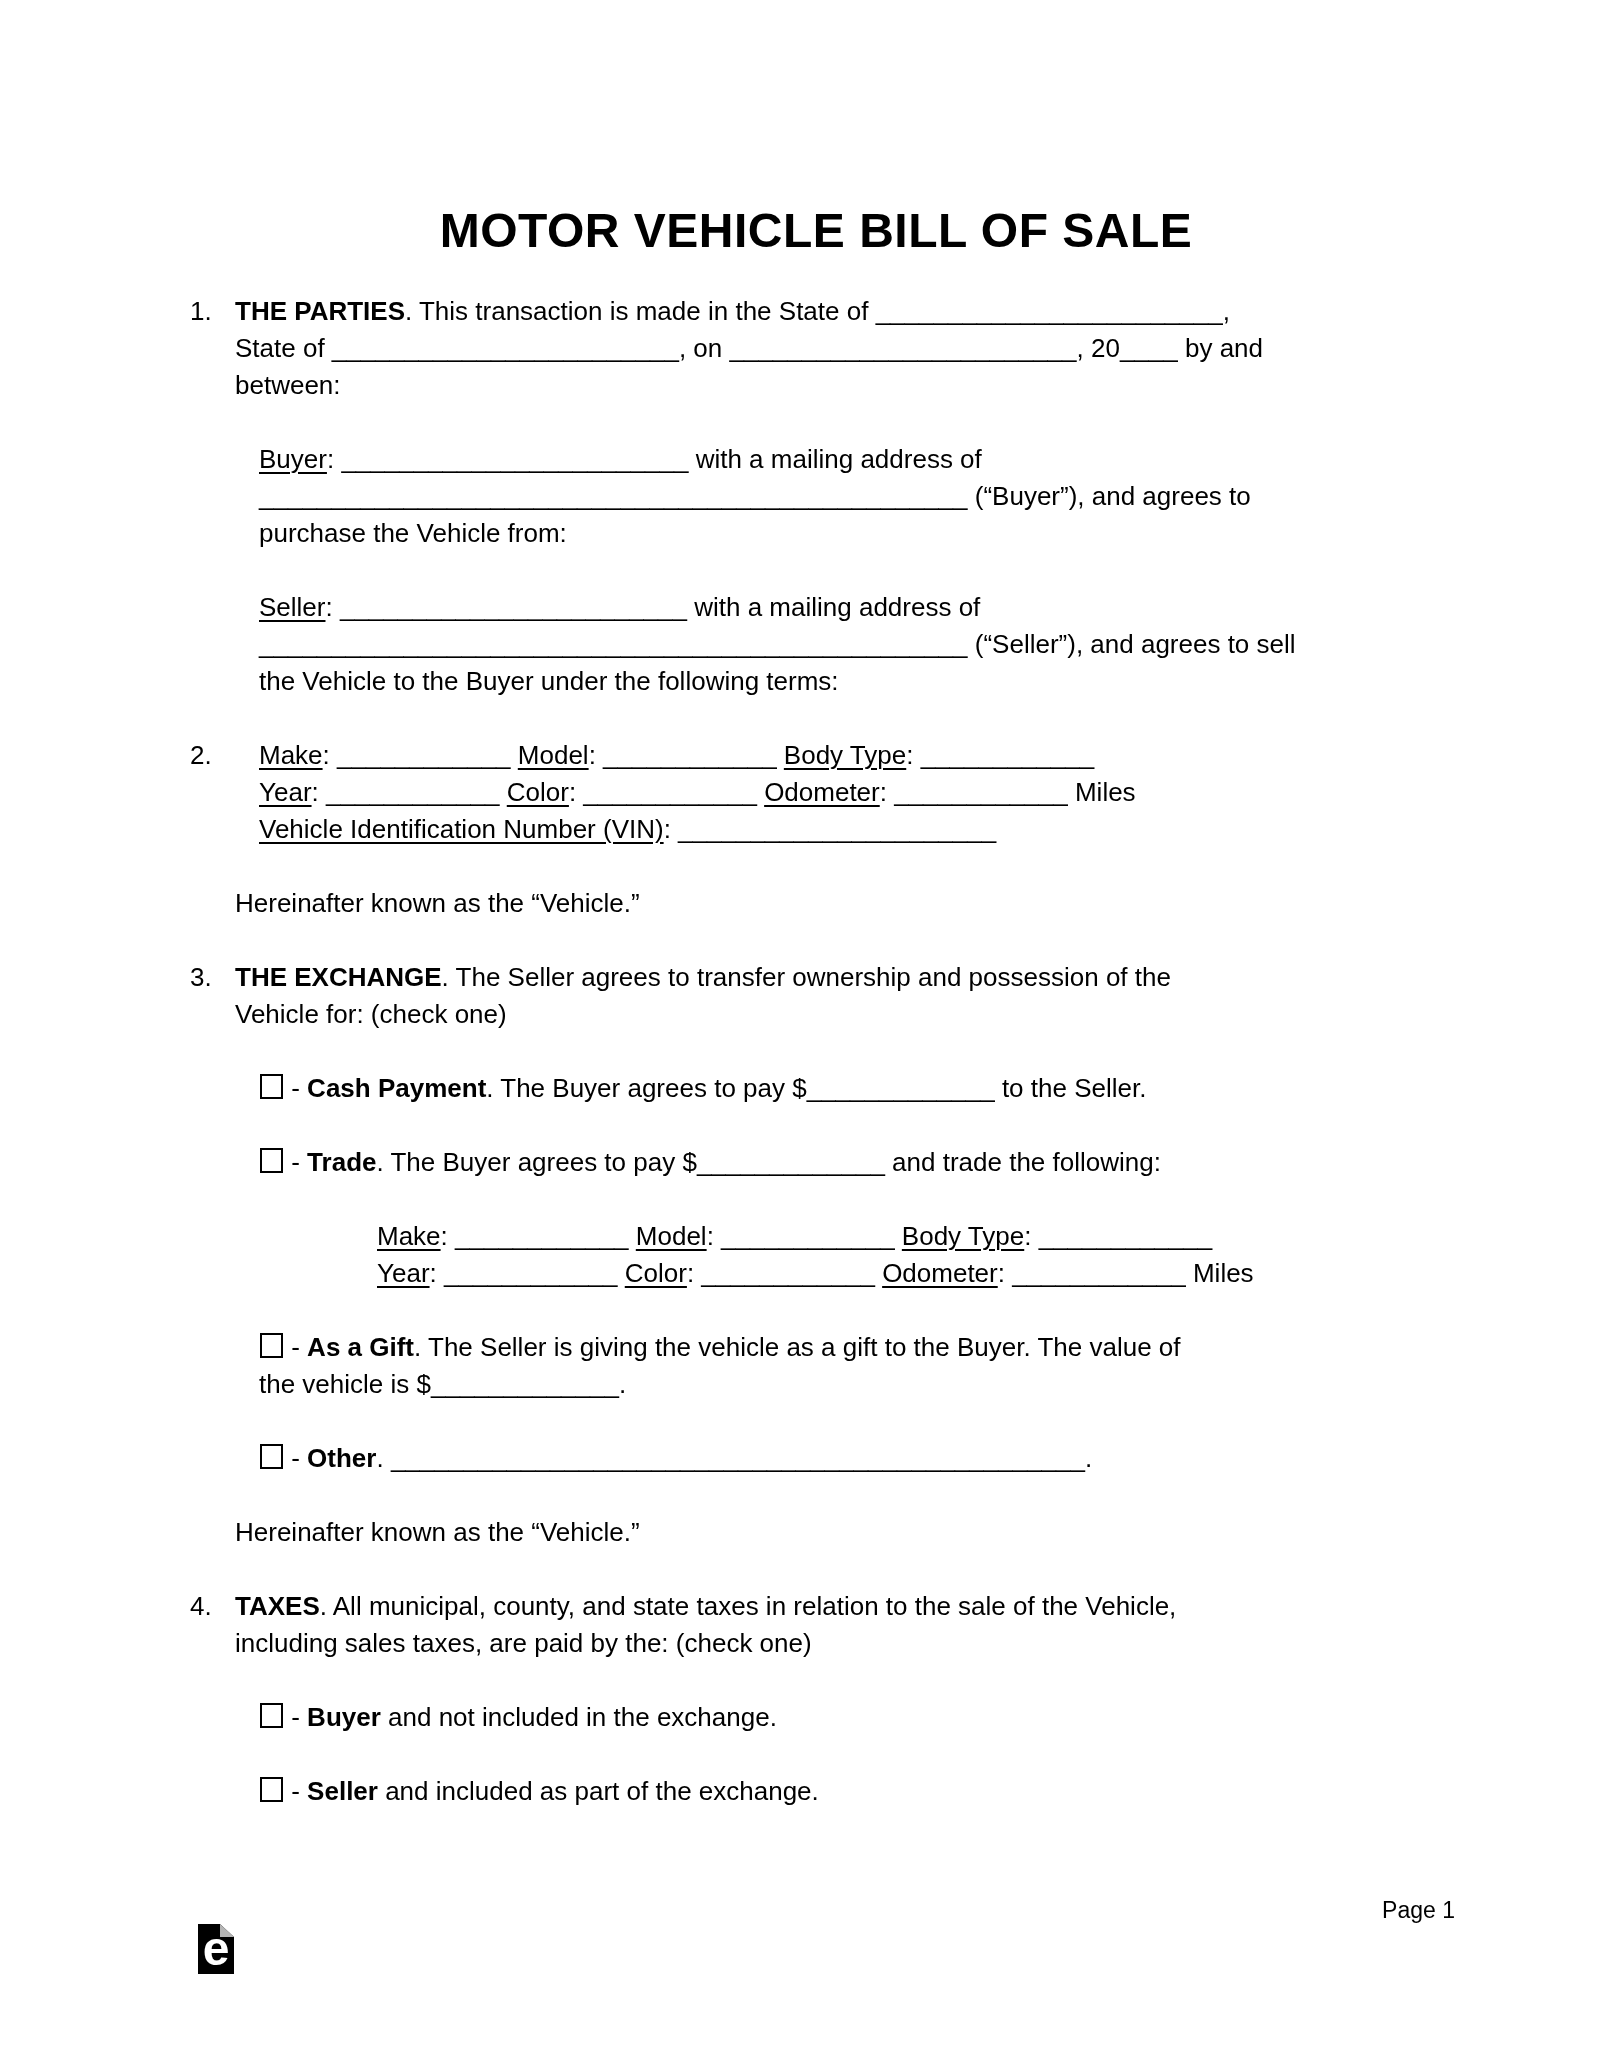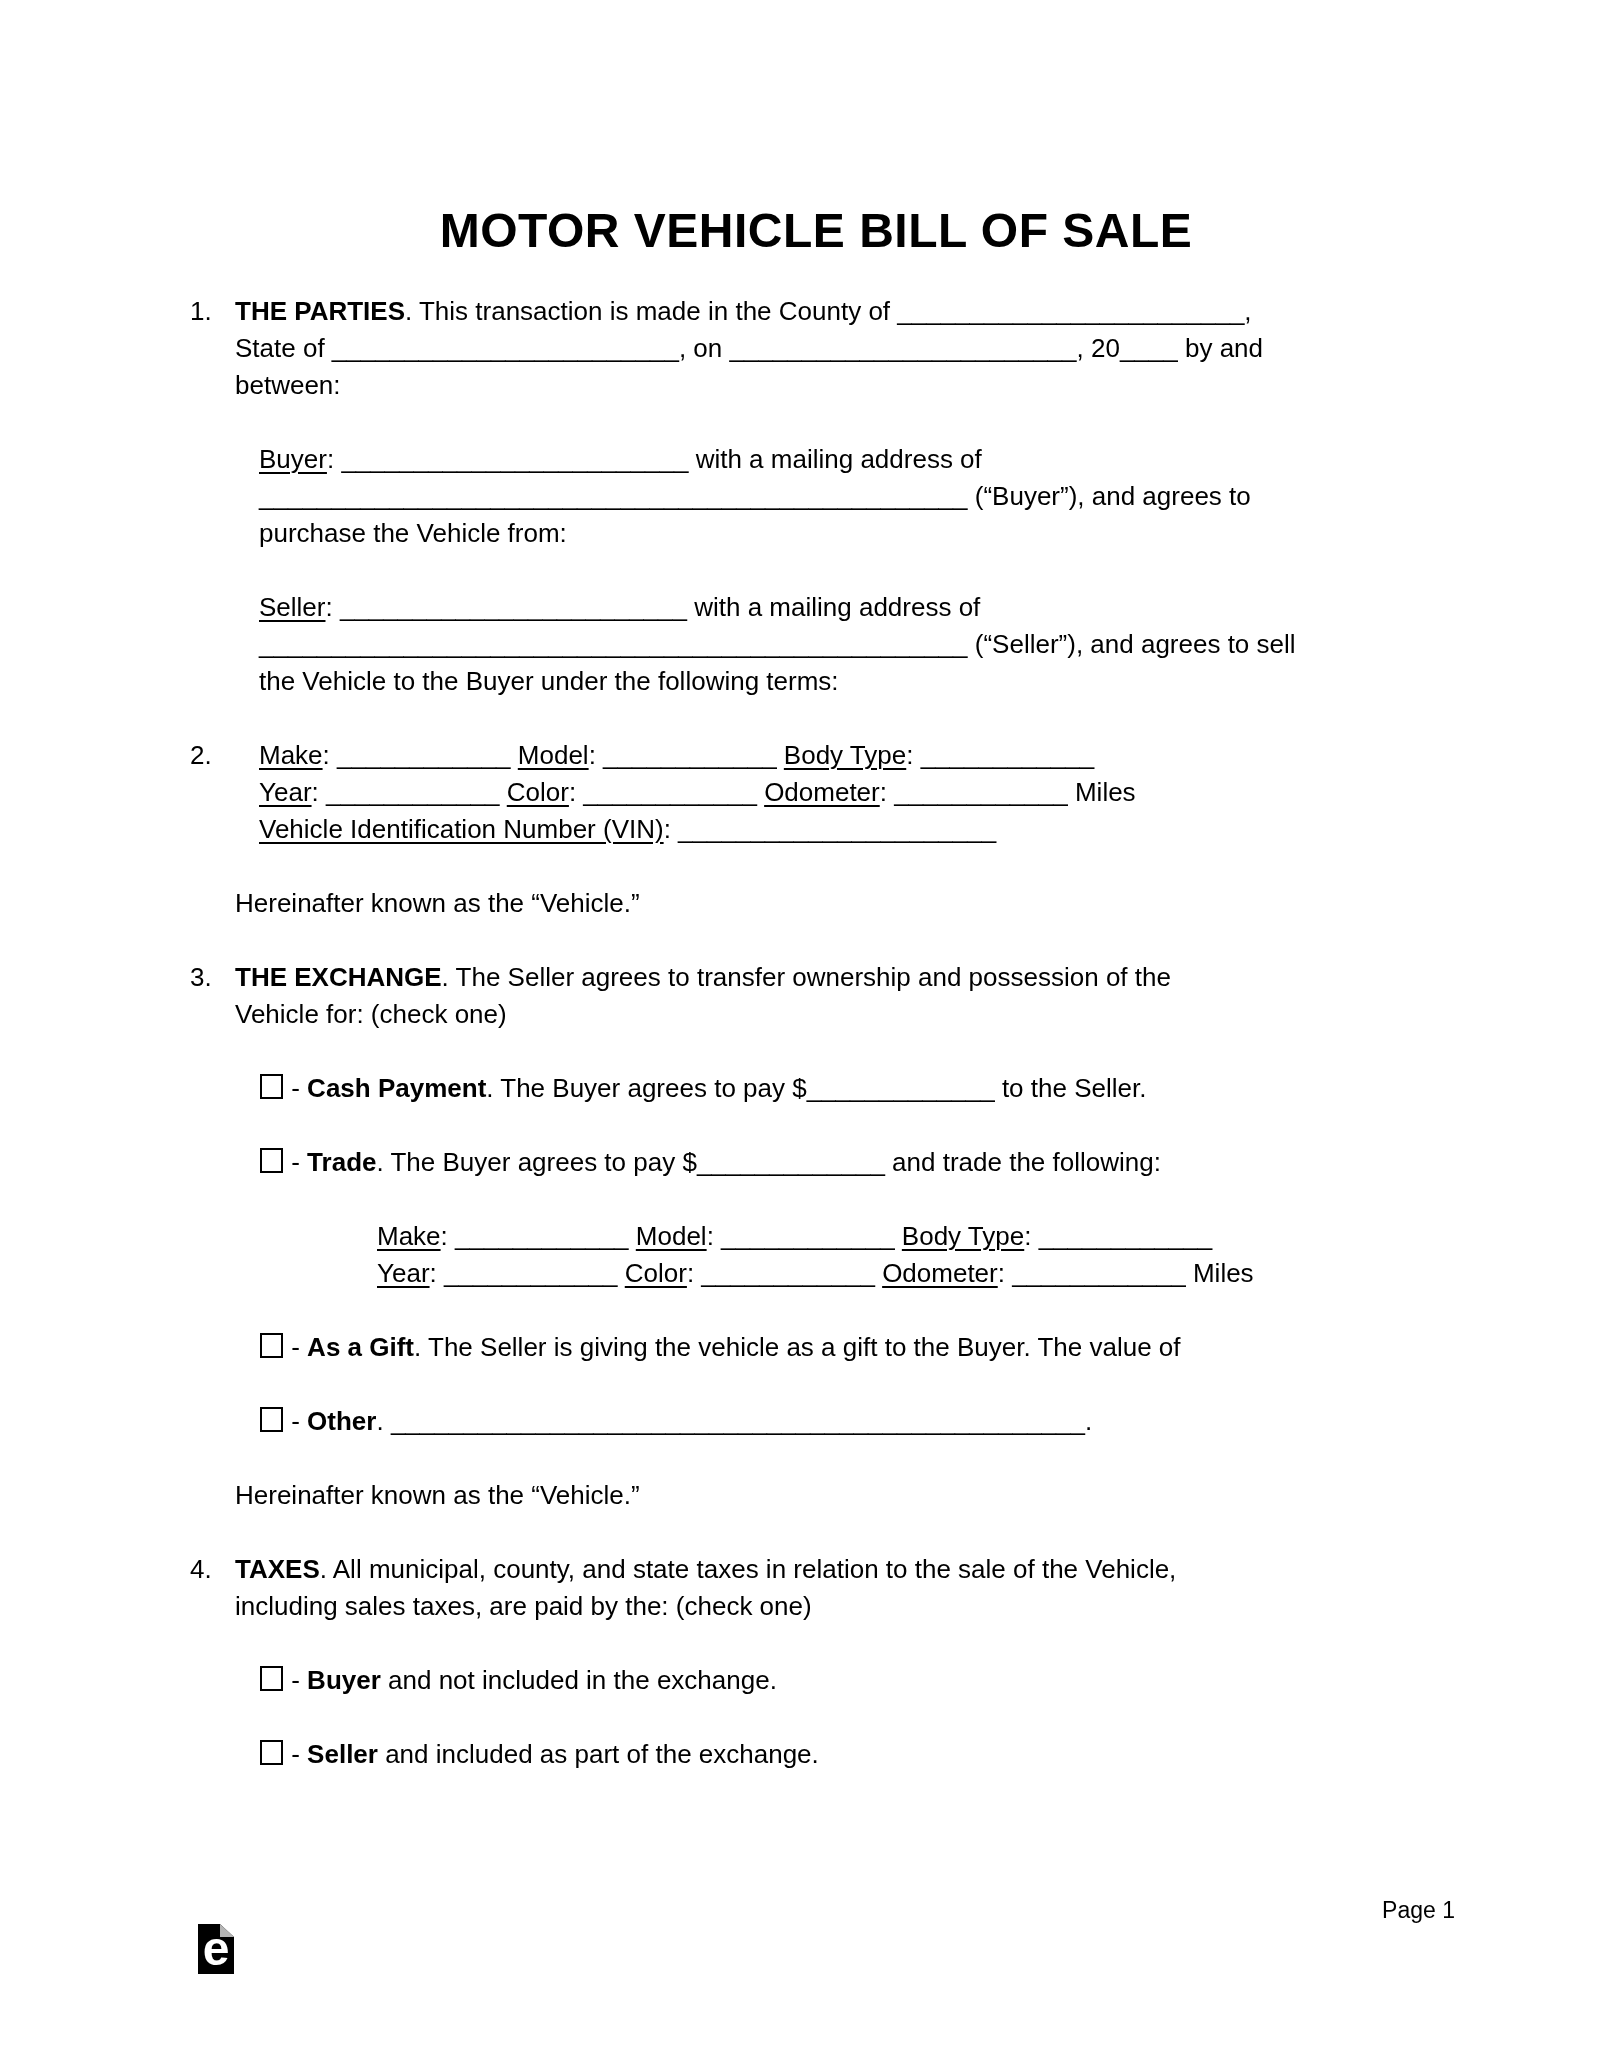--- a/index.html
+++ b/index.html
@@ -57,21 +57,21 @@
 <body>
 
 <div class="page">
   <h1 class="title" style="margin:16px;">MOTOR VEHICLE BILL OF SALE</h1>
 
   <div class="content" id="sections">
       <div class="section">
         <div class="num">1.</div>
         <div class="body">
           <div class="block ind0">
-            <div class="line"><span class="bold">THE PARTIES</span><span class="txt">. This transaction is made in the County of </span><span class="blank">________________________</span><span class="txt">,</span></div>
+            <div class="line"><span class="bold">THE PARTIES</span><span class="txt">. This transaction is made in the State of </span><span class="blank">________________________</span><span class="txt">,</span></div>
             <div class="line"><span class="txt">State of </span><span class="blank">________________________</span><span class="txt">, on </span><span class="blank">________________________</span><span class="txt">, 20</span><span class="blank">____</span><span class="txt"> by and</span></div>
             <div class="line"><span class="txt">between:</span></div>
           </div>
           <div class="block ind1">
             <div class="line"><span class="ulabel">Buyer</span><span class="txt">: </span><span class="blank">________________________</span><span class="txt"> with a mailing address of</span></div>
             <div class="line"><span class="blank">_________________________________________________</span><span class="txt"> (“Buyer”), and agrees to</span></div>
             <div class="line"><span class="txt">purchase the Vehicle from:</span></div>
           </div>
           <div class="block ind1">
             <div class="line"><span class="ulabel">Seller</span><span class="txt">: </span><span class="blank">________________________</span><span class="txt"> with a mailing address of</span></div>
@@ -105,20 +105,21 @@
           </div>
           <div class="block ind1">
             <div class="line"><span class="checkbox"></span><span class="txt"> - </span><span class="bold">Trade</span><span class="txt">. The Buyer agrees to pay $</span><span class="blank">_____________</span><span class="txt"> and trade the following:</span></div>
           </div>
           <div class="block ind2">
             <div class="line"><span class="ulabel">Make</span><span class="txt">: </span><span class="blank">____________</span><span class="txt"> </span><span class="ulabel">Model</span><span class="txt">: </span><span class="blank">____________</span><span class="txt"> </span><span class="ulabel">Body Type</span><span class="txt">: </span><span class="blank">____________</span></div>
             <div class="line"><span class="ulabel">Year</span><span class="txt">: </span><span class="blank">____________</span><span class="txt"> </span><span class="ulabel">Color</span><span class="txt">: </span><span class="blank">____________</span><span class="txt"> </span><span class="ulabel">Odometer</span><span class="txt">: </span><span class="blank">____________</span><span class="txt"> Miles</span></div>
           </div>
           <div class="block ind1">
             <div class="line"><span class="checkbox"></span><span class="txt"> - </span><span class="bold">As a Gift</span><span class="txt">. The Seller is giving the vehicle as a gift to the Buyer. The value of</span></div>
+            <div class="line"><span class="txt">the vehicle is $</span><span class="blank">_____________</span><span class="txt">.</span></div>
           </div>
           <div class="block ind1">
             <div class="line"><span class="checkbox"></span><span class="txt"> - </span><span class="bold">Other</span><span class="txt">. </span><span class="blank">________________________________________________</span><span class="txt">.</span></div>
           </div>
           <div class="block ind0">
             <div class="line"><span class="txt">Hereinafter known as the “Vehicle.”</span></div>
           </div>
         </div>
       </div>
       <div class="section">

